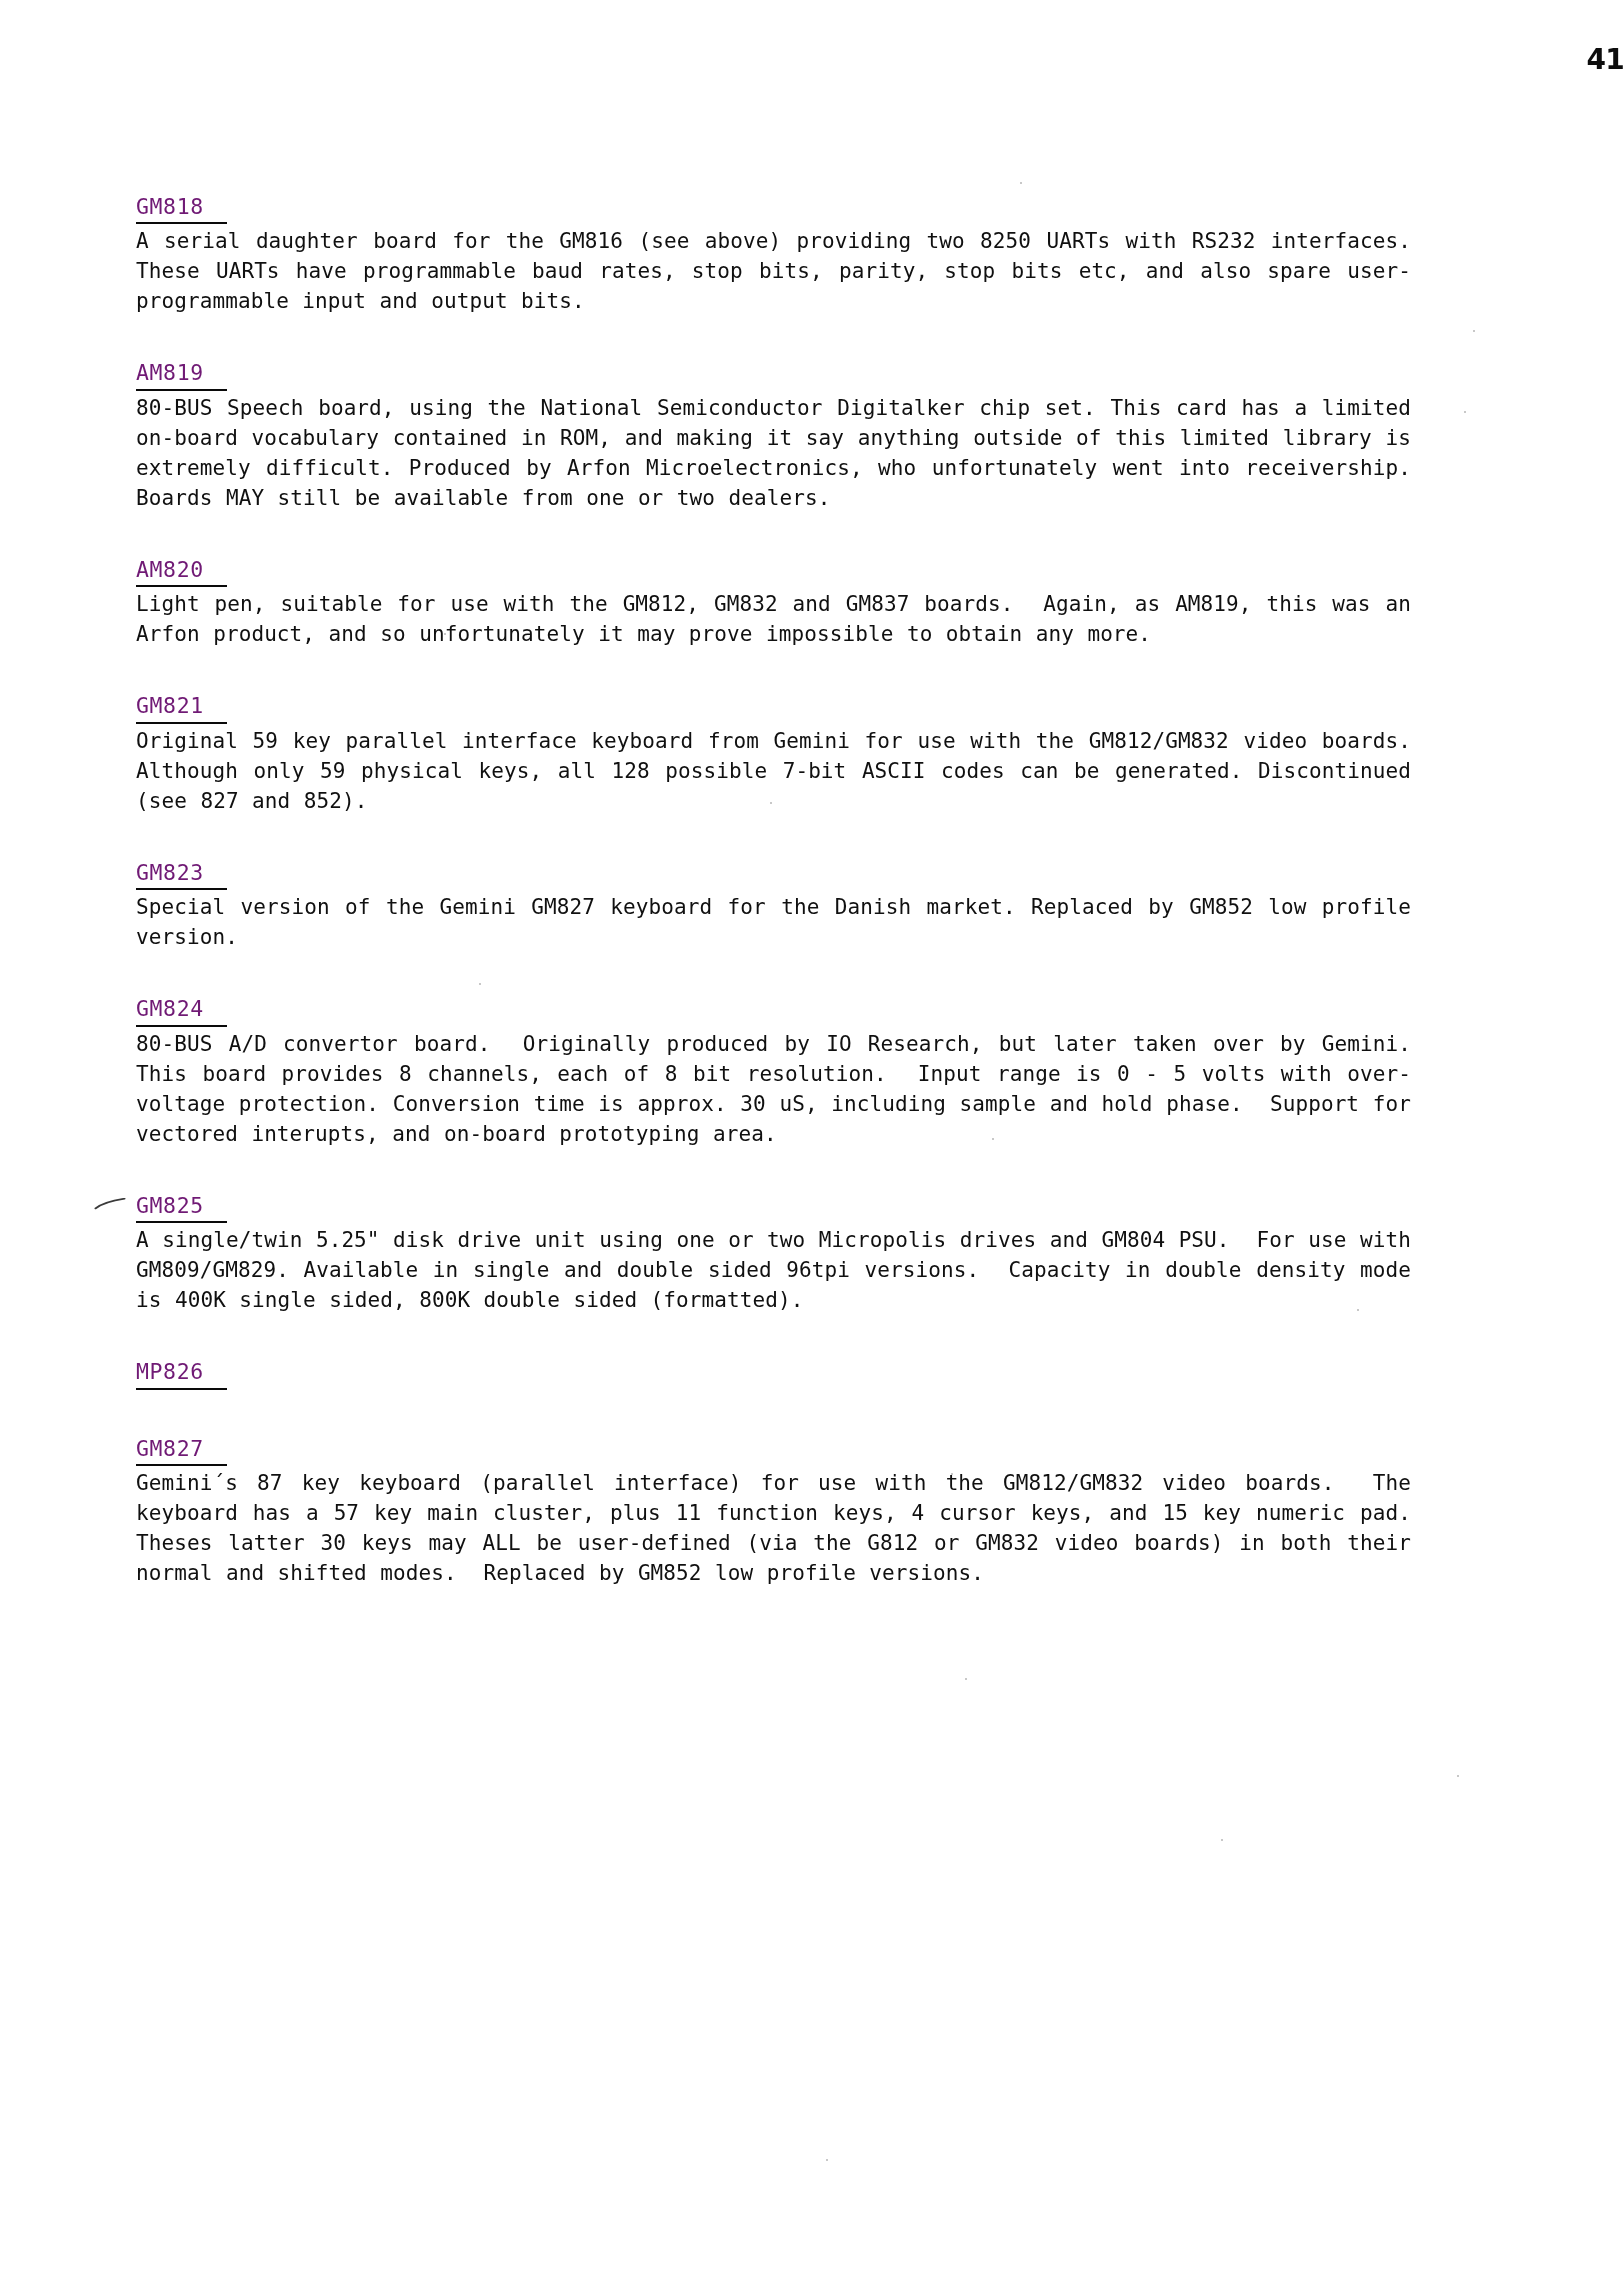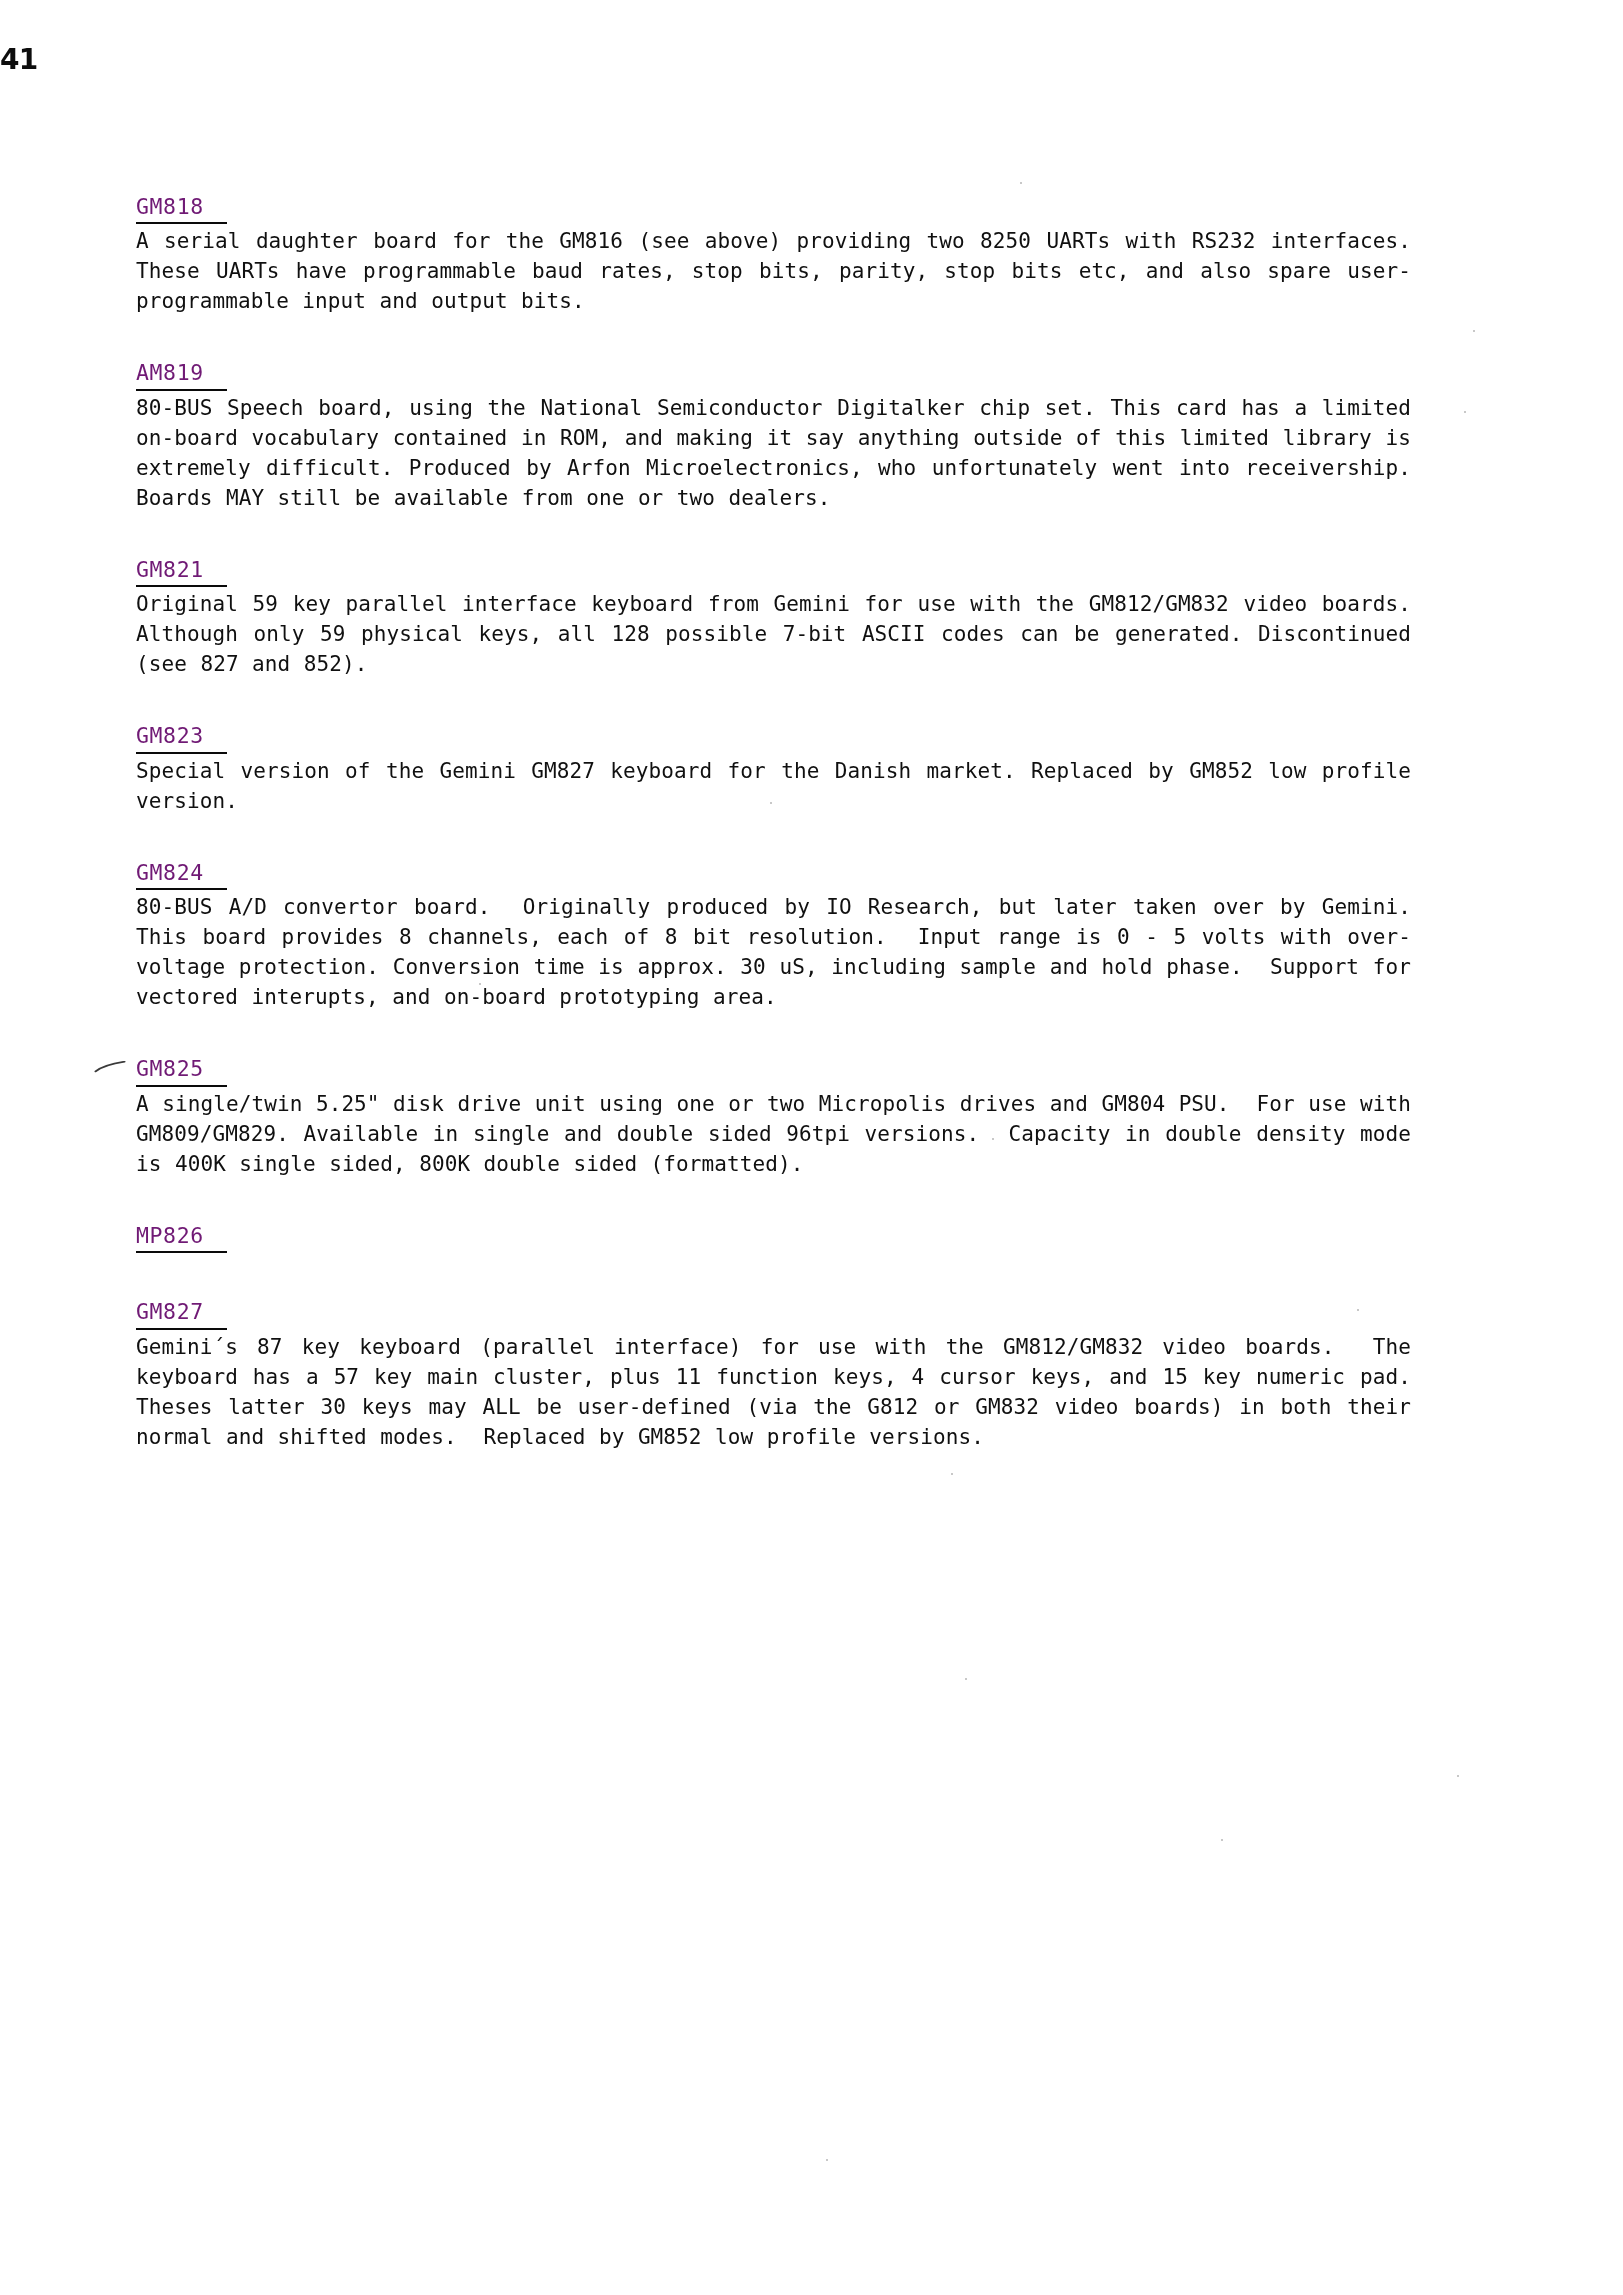--- a/index.html
+++ b/index.html
@@ -16,21 +16,21 @@
     font-family: "DejaVu Sans Mono", "Liberation Mono", monospace;
     color: #111111;
   }
 
   
   .page-number {
     position: absolute;
     top: 43px;
     left: 0;
     width: 1624px;
-    text-align: left;
+    text-align: right;
     font-family: "DejaVu Sans", "Liberation Sans", sans-serif;
     font-weight: bold;
     font-size: 28px;
     letter-spacing: -0.7px;
     color: #0d0d0d;
   }
 
   
   .body-col {
     position: absolute;
@@ -107,20 +107,24 @@
     <div class="entry">
       <div class="entry-heading">GM818</div>
       <div class="entry-body">A serial daughter board for the GM816 (see above) providing two 8250 UARTs with RS232 interfaces.  These UARTs have programmable baud rates, stop bits, parity, stop bits etc, and also spare user-programmable input and output bits.</div>
     </div>
 
     <div class="entry">
       <div class="entry-heading">AM819</div>
       <div class="entry-body">80-BUS Speech board, using the National Semiconductor Digitalker chip set. This card has a limited on-board vocabulary contained in ROM, and making it say anything outside of this limited library is extremely difficult. Produced by Arfon Microelectronics, who unfortunately went into receivership.  Boards MAY still be available from one or two dealers.</div>
     </div>
 
+    <div class="entry">
+      <div class="entry-heading">AM820</div>
+      <div class="entry-body">Light pen, suitable for use with the GM812, GM832 and GM837 boards.  Again, as AM819, this was an Arfon product, and so unfortunately it may prove impossible to obtain any more.</div>
+    </div>
 
     <div class="entry">
       <div class="entry-heading">GM821</div>
       <div class="entry-body">Original 59 key parallel interface keyboard from Gemini for use with the GM812/GM832 video boards.  Although only 59 physical keys, all 128 possible 7-bit ASCII codes can be generated. Discontinued (see 827 and 852).</div>
     </div>
 
 
     <div class="entry">
       <div class="entry-heading">GM823</div>
       <div class="entry-body">Special version of the Gemini GM827 keyboard for the Danish market. Replaced by GM852 low profile version.</div>

